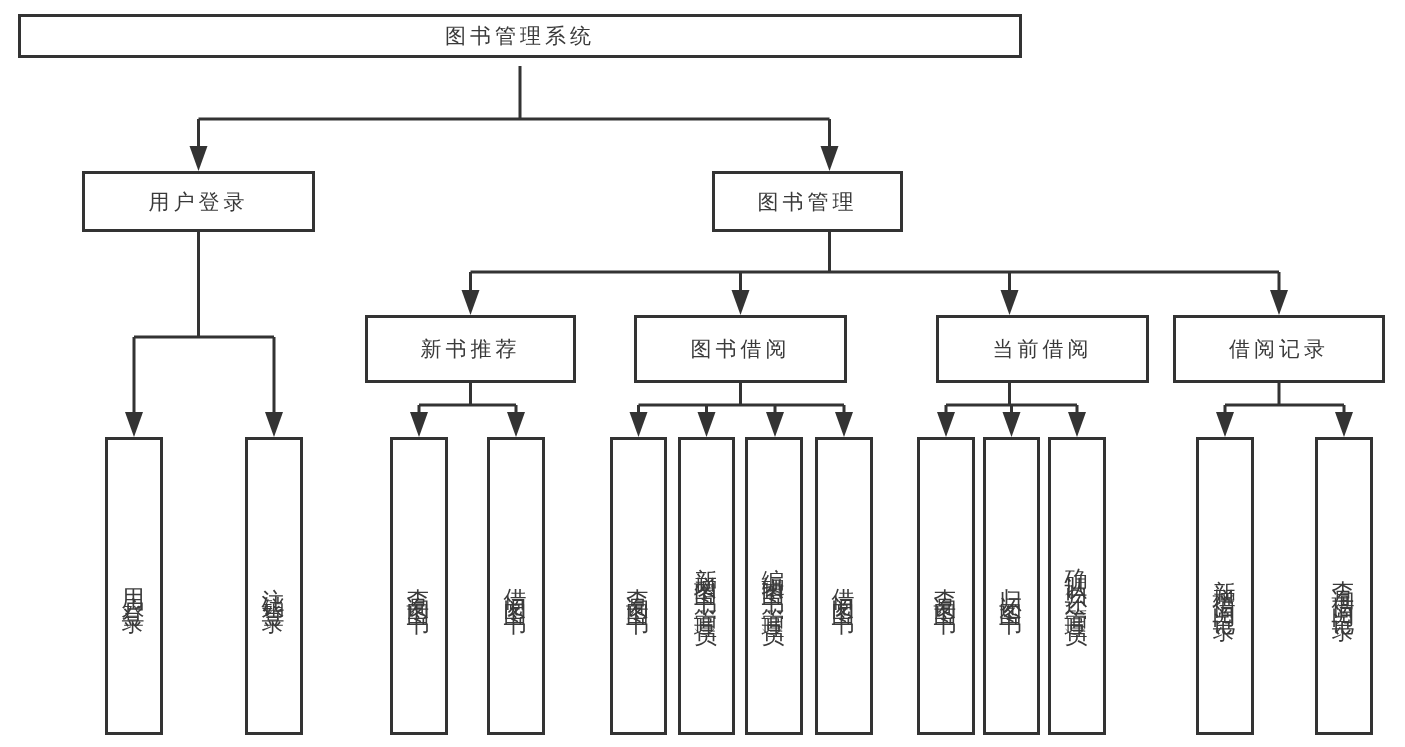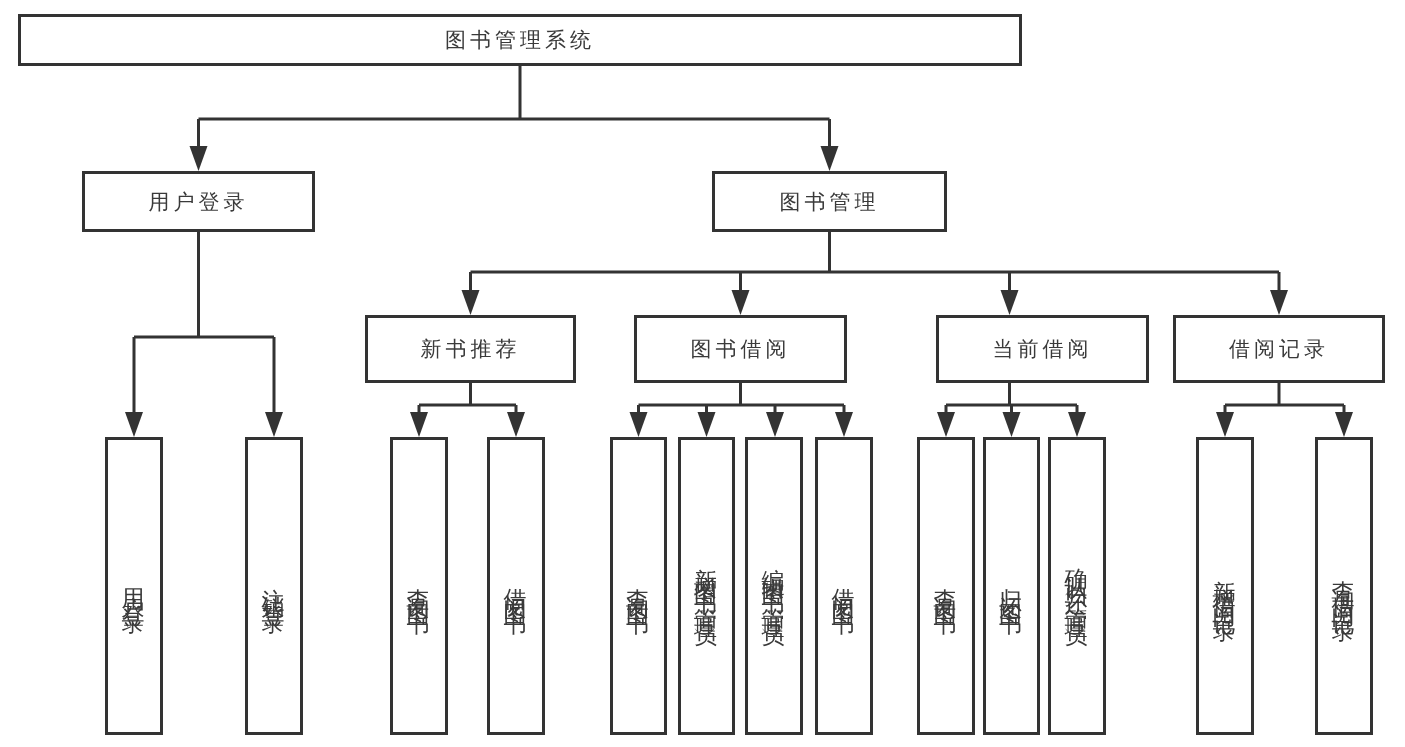--- a/index.html
+++ b/index.html
@@ -93,24 +93,24 @@
       <polygon points="766,412 784,412 775,437"></polygon>
       <polygon points="835,412 853,412 844,437"></polygon>
       <polygon points="937,412 955,412 946,437"></polygon>
       <polygon points="1002.5,412 1020.5,412 1011.5,437"></polygon>
       <polygon points="1068,412 1086,412 1077,437"></polygon>
       <polygon points="1216,412 1234,412 1225,437"></polygon>
       <polygon points="1335,412 1353,412 1344,437"></polygon>
     </g>
   </svg>
 
-  <div class="box" style="left:18px; top:14px; width:1004px; height:52px;">图书管理系统</div>
+  <div class="box" style="left:18px; top:14px; width:1004px; height:44px;">图书管理系统</div>
 
   <div class="box lvl2" style="left:82px; width:233px;">用户登录</div>
-  <div class="box lvl2" style="left:712px; width:235px;">图书管理</div>
+  <div class="box lvl2" style="left:712px; width:191px;">图书管理</div>
 
   <div class="box lvl" style="left:365px; width:211px;">新书推荐</div>
   <div class="box lvl" style="left:634px; width:213px;">图书借阅</div>
   <div class="box lvl" style="left:936px; width:213px;">当前借阅</div>
   <div class="box lvl" style="left:1173px; width:212px;">借阅记录</div>
 
   <div class="box leaf" style="left:105px;">用户登录</div>
   <div class="box leaf" style="left:245px;">注销登录</div>
 
   <div class="box leaf" style="left:390px;">查询图书</div>

